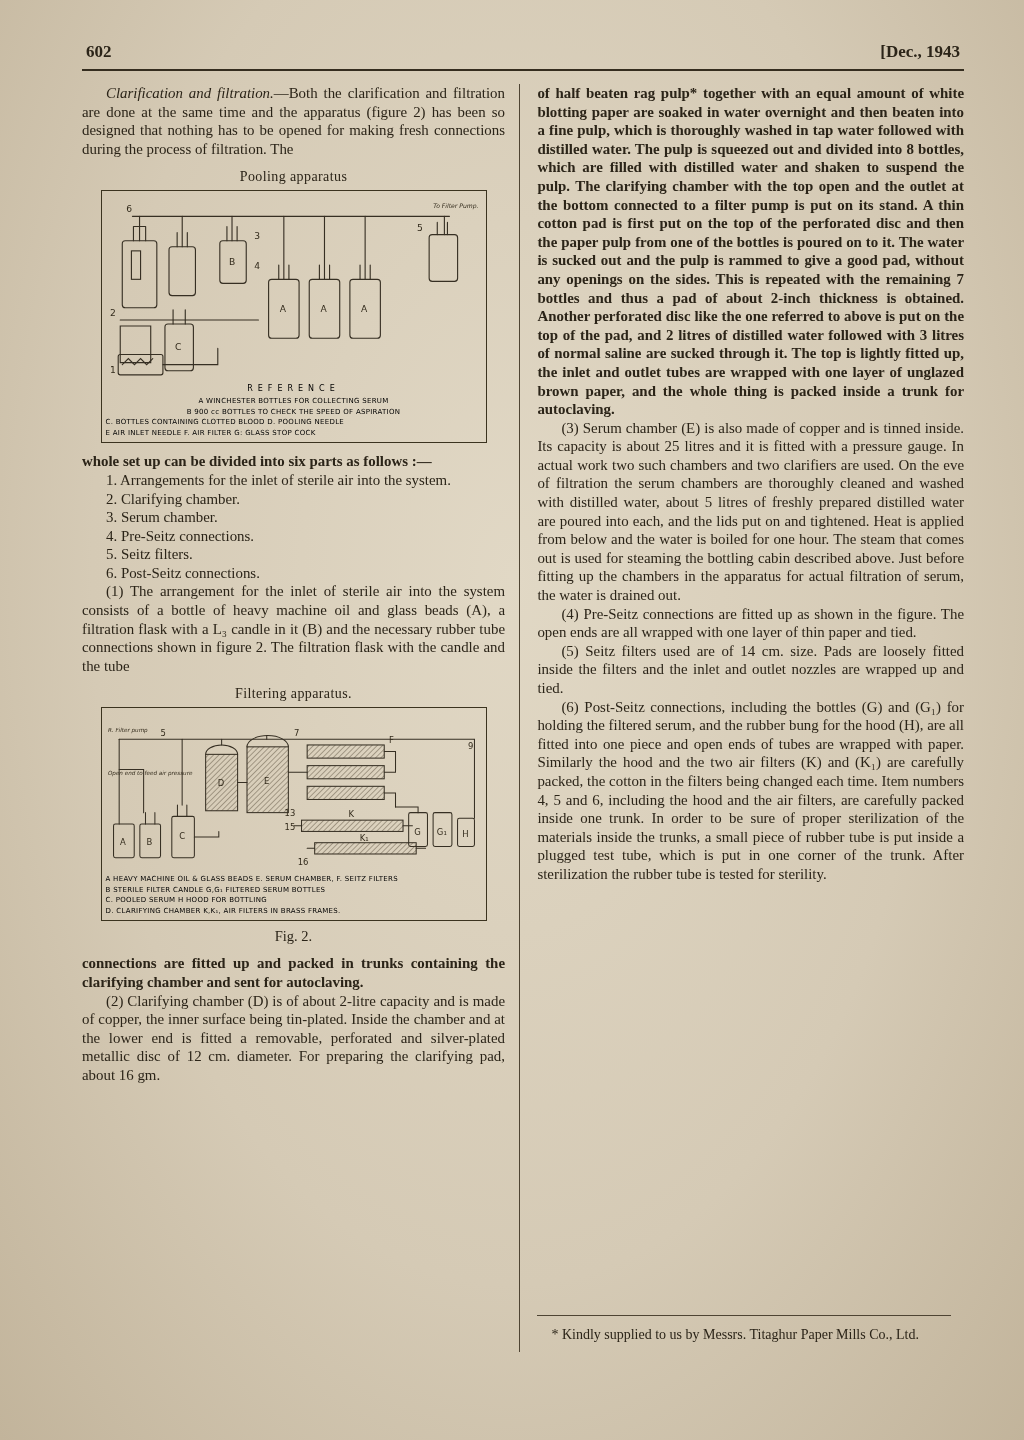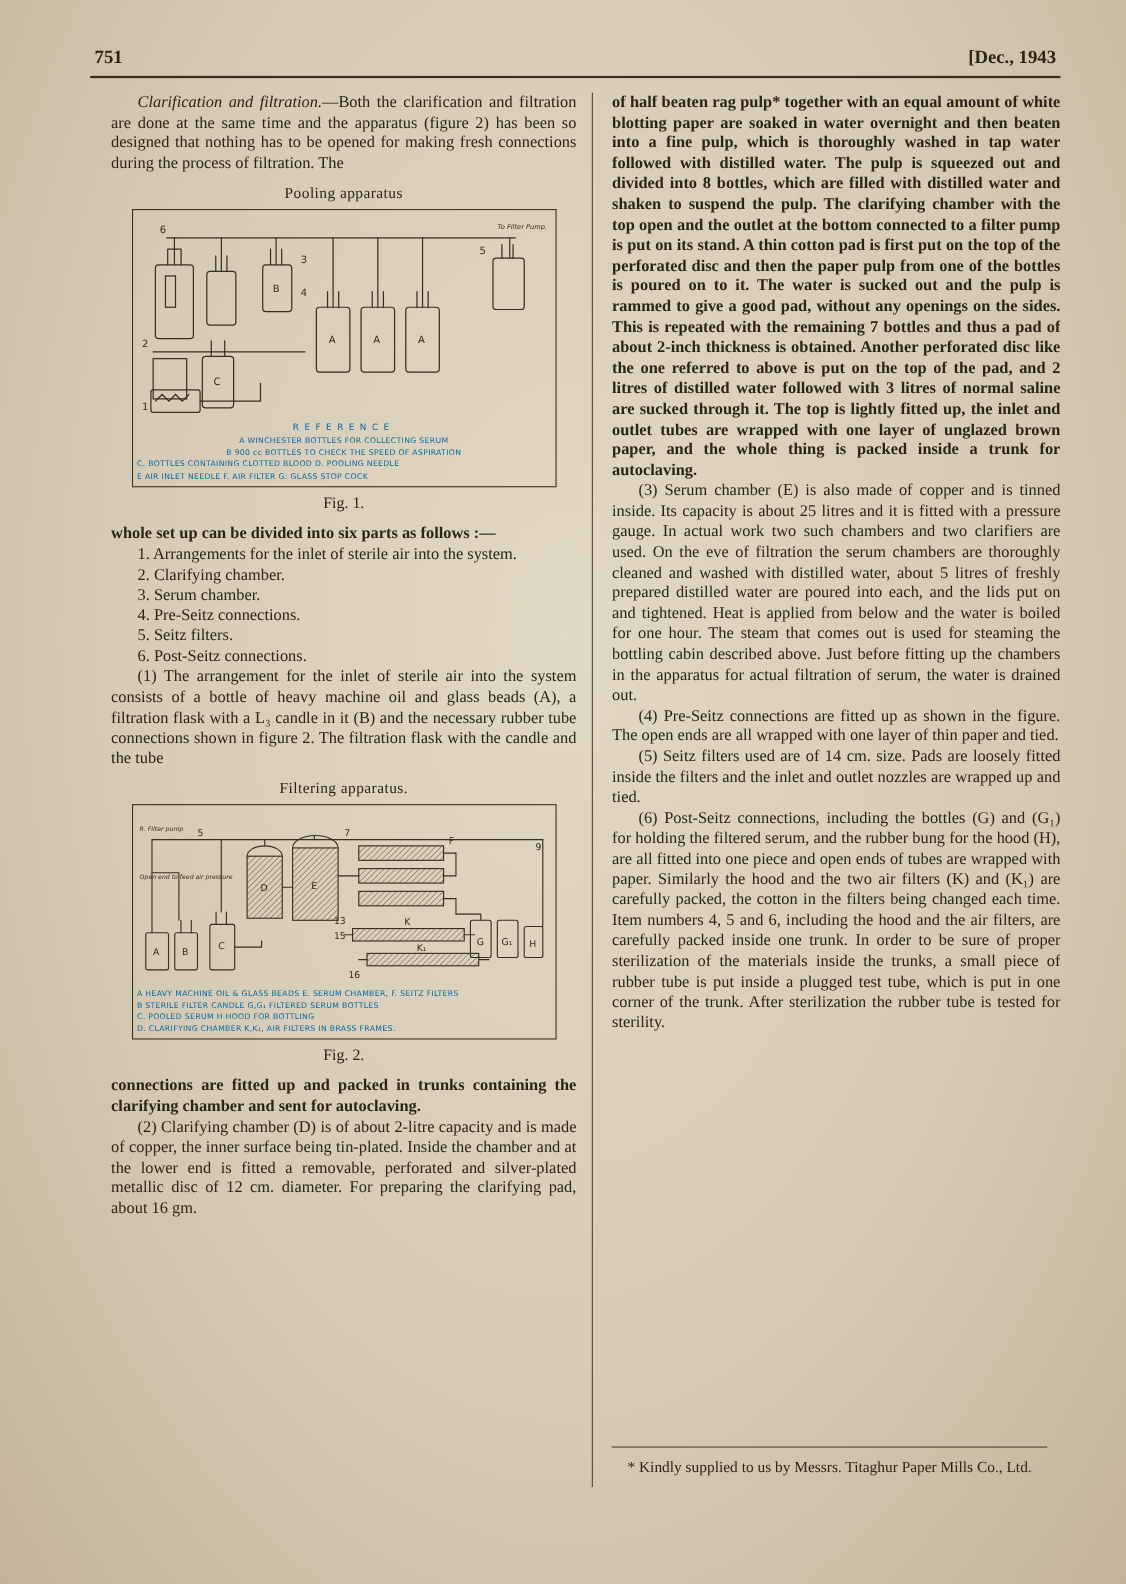--- a/index.html
+++ b/index.html
@@ -9,49 +9,49 @@
     background-color: #d5cab5;
     background-image: radial-gradient(ellipse at 50% 40%, #e1d8c5 0%, #d5cab5 58%, #c2b49b 100%);
     font-family: "Liberation Serif", "DejaVu Serif", serif;
     color: #2b2418;
   }
   .page { padding: 42px 60px 0 82px; }
   .header { display: flex; justify-content: space-between; align-items: baseline; padding: 0 4px; }
   .h-num, .h-date { font-size: 17px; font-weight: bold; }
   .h-title { font-size: 20px; font-weight: bold; letter-spacing: 1.3px; }
   .head-rule { border-bottom: 2.6px solid #352d1f; margin-top: 7px; }
-  .cols { display: flex; margin-top: 13px; height: 1268px; overflow: hidden; margin-left: 19px; }
+  .cols { display: flex; margin-top: 13px; height: 1268px; overflow: hidden; }
   .col-left { width: 437px; padding-right: 14px; }
   .col-rule { width: 1.4px; background: #4e4433; }
   .col-right { flex: 1; padding-left: 17px; display: flex; flex-direction: column; }
   p.body { margin: 0; font-size: 14.9px; line-height: 18.6px; text-align: justify; text-indent: 24px; }
   p.cont { text-indent: 0; font-weight: bold; }
   .ital { font-style: italic; }
   .fig { width: 386px; margin: 11px auto 9px; }
   .fig-precap { text-align: center; font-size: 14px; margin-bottom: 5px; letter-spacing: 0.4px; }
   .fig-box { border: 1.6px solid #3b331f; padding: 5px 4px 4px; }
   .fig-cap { text-align: center; font-size: 14.5px; margin-top: 7px; }
-  .legend { font-family: "DejaVu Sans", sans-serif; color: #0369a1; margin-top: 3px; }
+  .legend { font-family: "DejaVu Sans", sans-serif; color: #000000; margin-top: 3px; }
   .legend .ref { text-align: center; font-size: 8px; letter-spacing: 5px; margin: 1px 0 3px; }
   .legend .lg { font-size: 7px; letter-spacing: 0.3px; line-height: 10.5px; }
   .legend .lg.c { text-align: center; }
   svg { display: block; width: 100%; height: auto; }
   .fl { font-family: "DejaVu Sans", sans-serif; font-size: 9px; fill: #332b1c; }
   .fl-i { font-size: 6px; font-style: italic; }
   .fn-wrap { margin-top: auto; padding-bottom: 8px; }
   .fn-rule { border-top: 1.2px solid #4e4433; width: 97%; margin-bottom: 10px; }
   p.fn { font-size: 14px; line-height: 18.5px; text-indent: 14px; text-align: justify; margin: 0; }
 </style>
 </head>
 <body>
 
 <div class="page">
 
   <div class="header">
-    <span class="h-num">751</span>
+    <span class="h-num">602</span>
     <span class="h-date">[Dec., 1943</span>
   </div>
   <div class="head-rule"></div>
 
   <div class="cols">
 
     <div class="col-left">
 
       <p class="body"><span class="ital">Clarification and filtration.</span><span>—Both the clarification and filtration are done at the same time and the apparatus (figure 2) has been so designed that nothing has to be opened for making fresh connections during the process of filtration.  The</span></p>
 
@@ -105,21 +105,20 @@
             <text class="fl fl-i" x="322" y="12">To Filter Pump.</text>
           </svg>
           <div class="legend">
             <div class="ref">REFERENCE</div>
             <div class="lg c">A   WINCHESTER BOTTLES FOR COLLECTING SERUM</div>
             <div class="lg c">B   900 cc BOTTLES TO CHECK THE SPEED OF ASPIRATION</div>
             <div class="lg">C. BOTTLES CONTAINING CLOTTED BLOOD    D. POOLING NEEDLE</div>
             <div class="lg">E   AIR INLET NEEDLE    F. AIR FILTER    G: GLASS STOP COCK</div>
           </div>
         </div>
-        <div class="fig-cap">Fig. 1.</div>
       </div>
 
       <p class="body cont">whole set up can be divided into six parts as follows :—</p>
       <p class="body">1.  Arrangements for the inlet of sterile air into the system.</p>
       <p class="body">2.  Clarifying chamber.</p>
       <p class="body">3.  Serum chamber.</p>
       <p class="body">4.  Pre-Seitz connections.</p>
       <p class="body">5.  Seitz filters.</p>
       <p class="body">6.  Post-Seitz connections.</p>
       <p class="body">(1) The arrangement for the inlet of sterile air into the system consists of a bottle of heavy machine oil and glass beads (A), a filtration flask with a L₃ candle in it (B) and the necessary rubber tube connections shown in figure 2.  The filtration flask with the candle and the tube</p>

